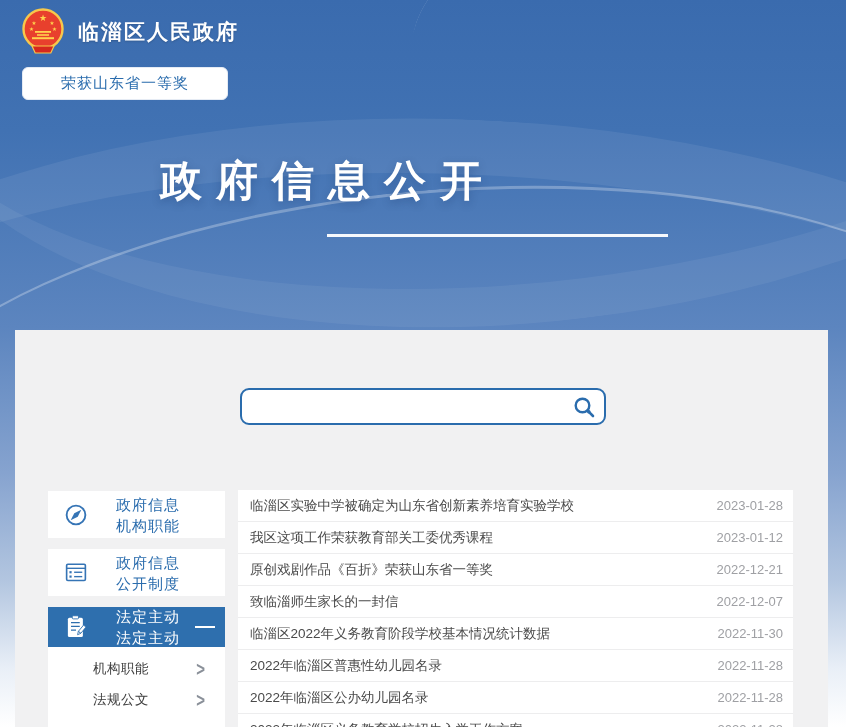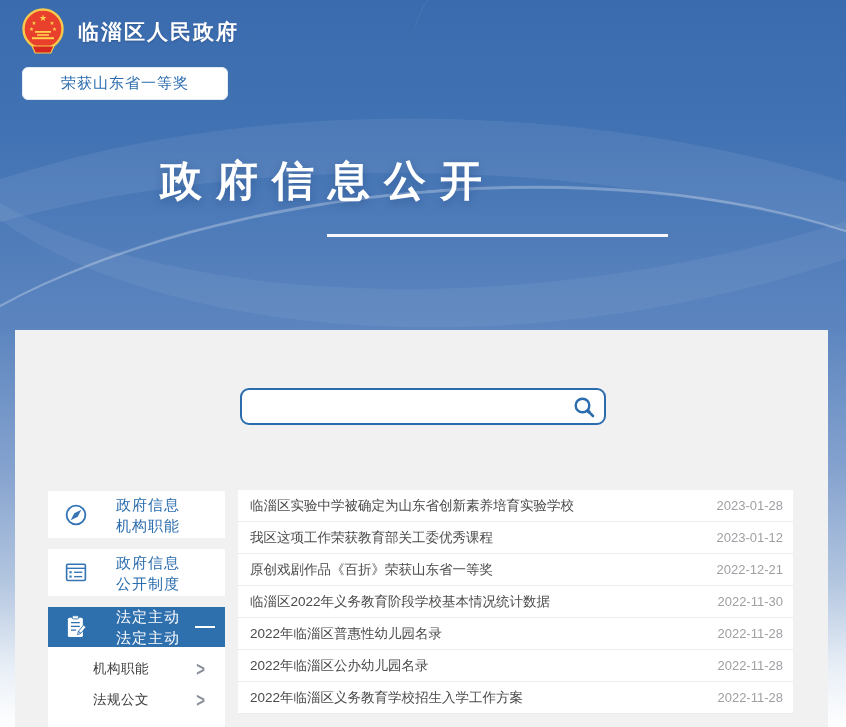--- a/index.html
+++ b/index.html
@@ -195,20 +195,24 @@
       </div>
       <div class="row">
         <span class="row-title">我区这项工作荣获教育部关工委优秀课程</span>
         <span class="row-date">2023-01-12</span>
       </div>
       <div class="row">
         <span class="row-title">原创戏剧作品《百折》荣获山东省一等奖</span>
         <span class="row-date">2022-12-21</span>
       </div>
       <div class="row">
+        <span class="row-title">致临淄师生家长的一封信</span>
+        <span class="row-date">2022-12-07</span>
+      </div>
+      <div class="row">
         <span class="row-title">临淄区2022年义务教育阶段学校基本情况统计数据</span>
         <span class="row-date">2022-11-30</span>
       </div>
       <div class="row">
         <span class="row-title">2022年临淄区普惠性幼儿园名录</span>
         <span class="row-date">2022-11-28</span>
       </div>
       <div class="row">
         <span class="row-title">2022年临淄区公办幼儿园名录</span>
         <span class="row-date">2022-11-28</span>

